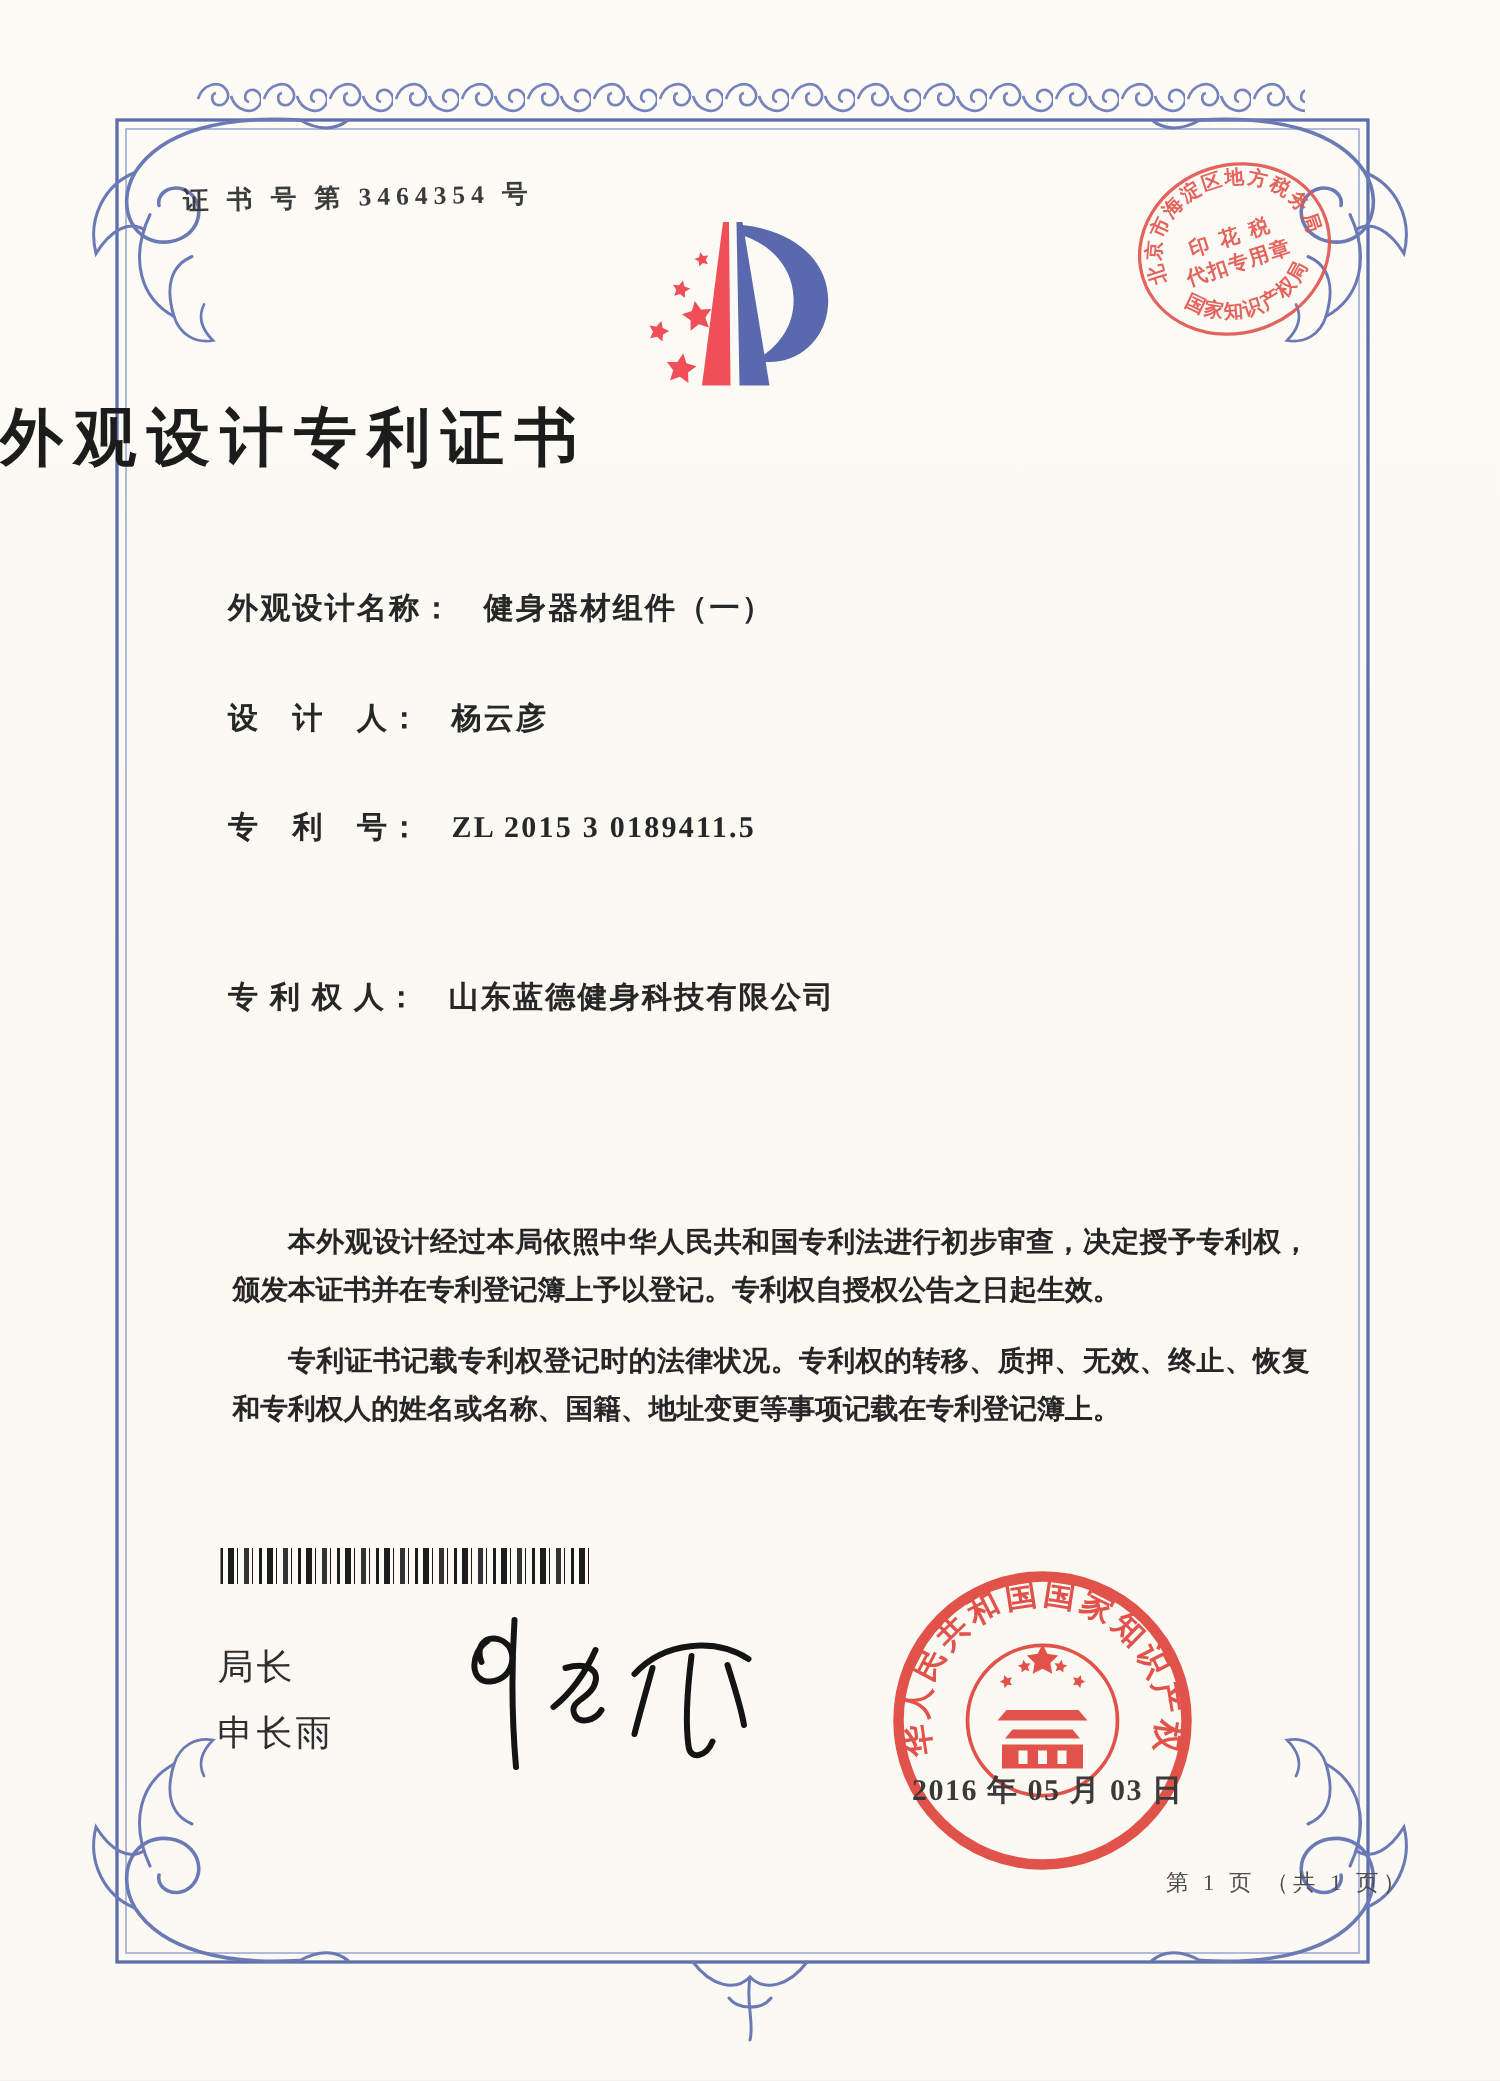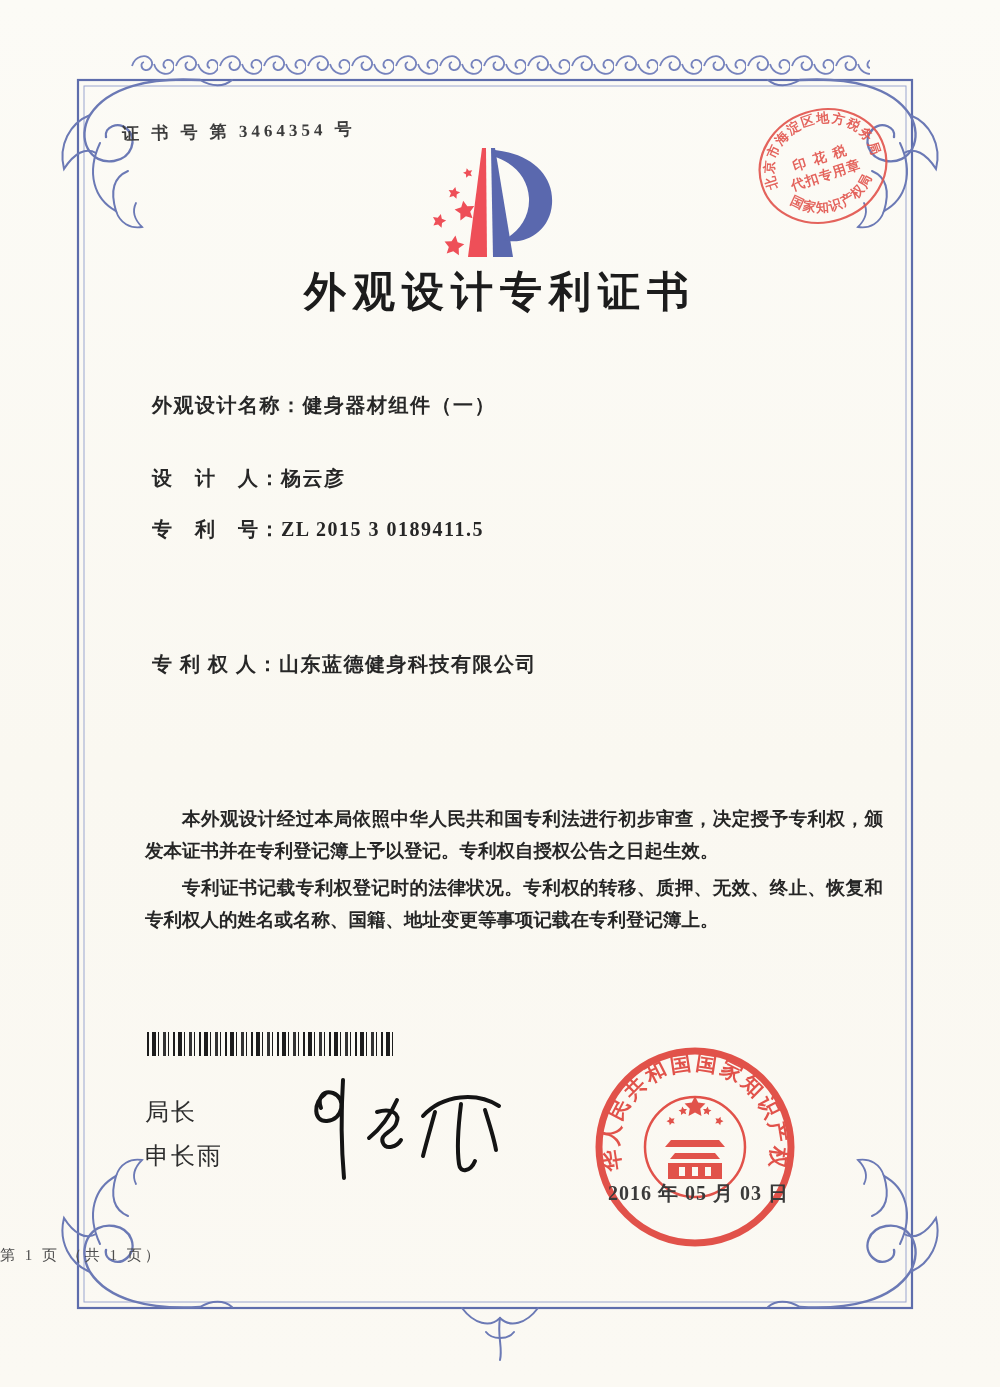--- a/index.html
+++ b/index.html
@@ -11,49 +11,49 @@
     overflow:hidden;
   }
   .abs{position:absolute;}
   #border-svg{left:0;top:0;width:1000px;height:1387px;}
   #cert-number{
     left:122px;top:120px;font-size:17px;letter-spacing:4px;color:#3c3c3c;
     font-weight:600;transform:rotate(-1.2deg);
   }
   #logo{left:412px;top:144px;width:175px;height:122px;}
   #title{
-    left:0;top:264px;width:1000px;text-align:center;
+    left:0;top:264px;width:1000px;
     font-size:42px;font-weight:700;letter-spacing:7px;color:#1c1c1c;
   }
   #tax-stamp{left:743px;top:96px;width:160px;height:140px;transform:rotate(-18deg);opacity:.92;}
   .field{left:152px;font-size:20px;font-weight:600;color:#272727;letter-spacing:1.5px;white-space:nowrap;}
-  .field .lbl{margin-right:0;}
-  #field-0{top:392px;} #field-1{top:465px;font-family:Liberation Serif, serif;} #field-2{top:516px;}
+  .field .lbl{margin-right:20px;}
+  #field-0{top:392px;} #field-1{top:465px;font-family:Liberation Serif, serif;} #field-2{top:538px;}
   #field-3{top:612px;} #field-4{top:651px;} #field-5{top:756px;}
   #body-paragraphs{
     left:140px;top:798px;width:748px;font-size:18.5px;line-height:32px;
     font-weight:600;color:#262626;text-align:justify;
   }
-  #body-paragraphs p{margin:5px;text-indent:2em;}
+  #body-paragraphs p{margin:15px;text-indent:2em;}
   #barcode{
     left:147px;top:1032px;width:246px;height:24px;
     background:repeating-linear-gradient(90deg,
       #1c1c1c 0 2px,#fbfaf4 2px 5px,#1c1c1c 5px 9px,#fbfaf4 9px 11px,
       #1c1c1c 11px 12px,#fbfaf4 12px 16px,#333 16px 19px,#fbfaf4 19px 21px,
       #1c1c1c 21px 22px,#fbfaf4 22px 26px);
   }
   #signer{left:145px;top:1090px;font-size:24px;color:#2e2e2e;line-height:44px;letter-spacing:2px;}
   #signature{left:265px;top:1068px;width:270px;height:125px;}
   #office-seal{left:593px;top:1045px;width:204px;height:204px;opacity:.93;}
   #seal-date{
     left:608px;top:1180px;width:190px;font-size:20px;font-weight:700;
     color:#3a3a3a;letter-spacing:1px;white-space:nowrap;
   }
   #page-footer{
-    left:0;top:1246px;width:940px;text-align:left;
+    left:0;top:1246px;width:940px;text-align:right;
     font-size:15px;letter-spacing:3px;color:#4d4d4d;
   }
 </style>
 </head>
 <body>
 
 <div id="page">
 
   <svg id="border-svg" class="abs" viewBox="0 0 1000 1387" xmlns="http://www.w3.org/2000/svg">
     <defs>

